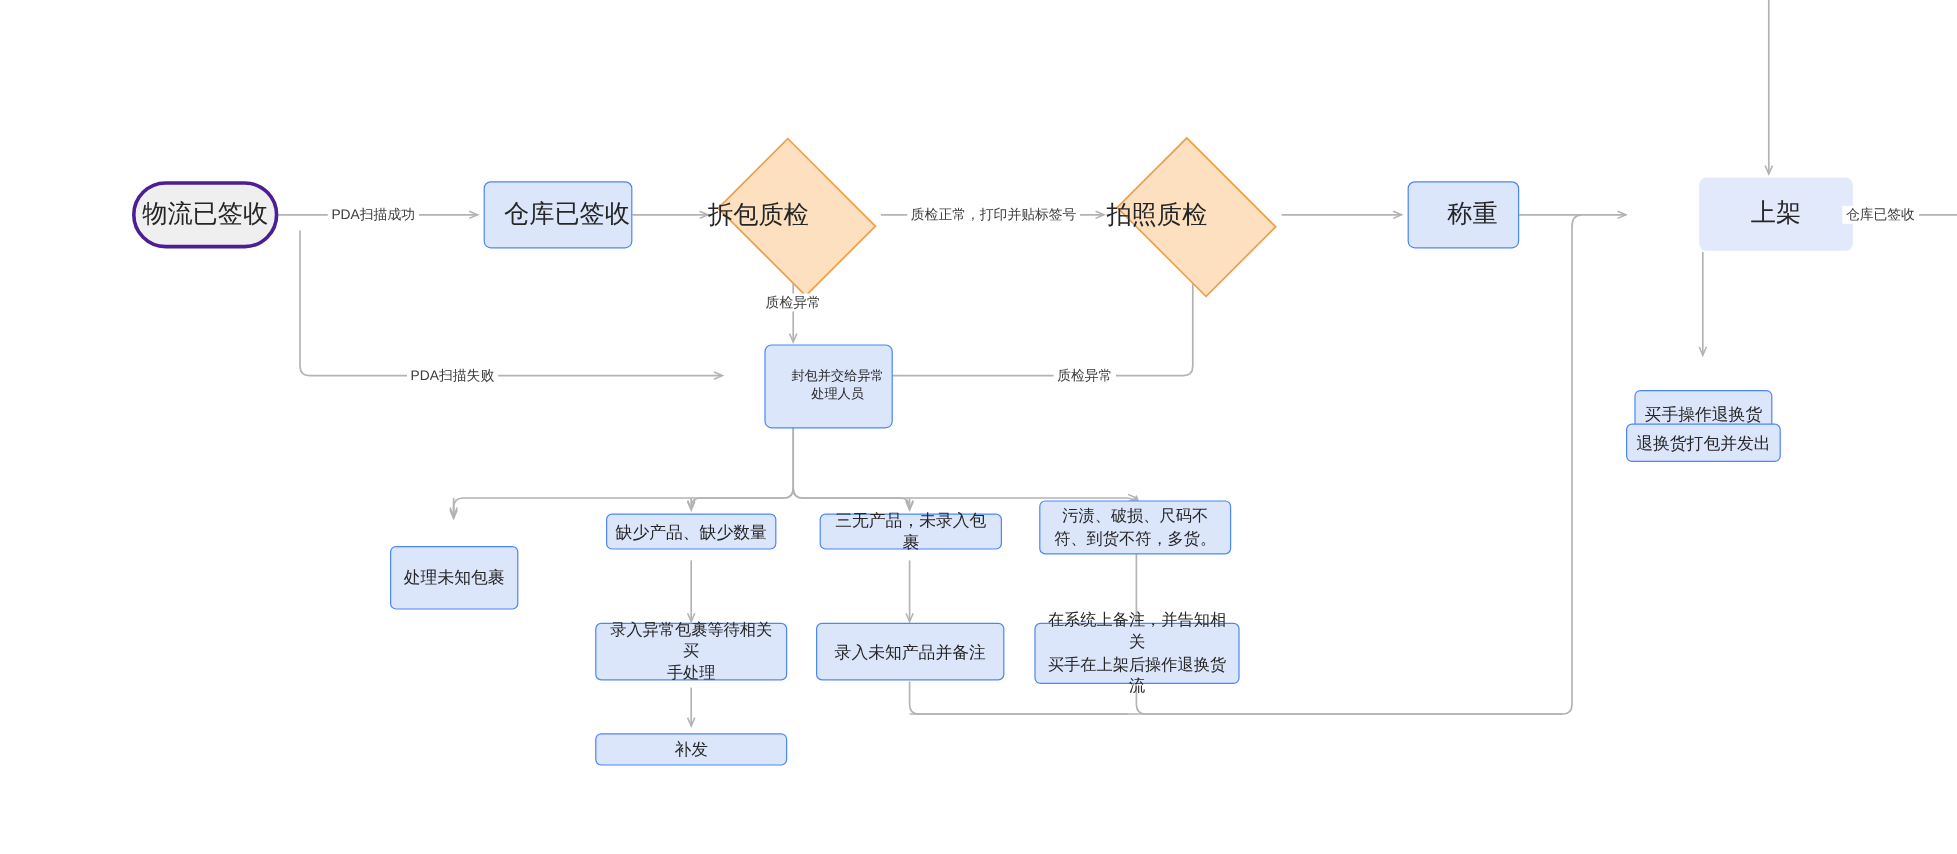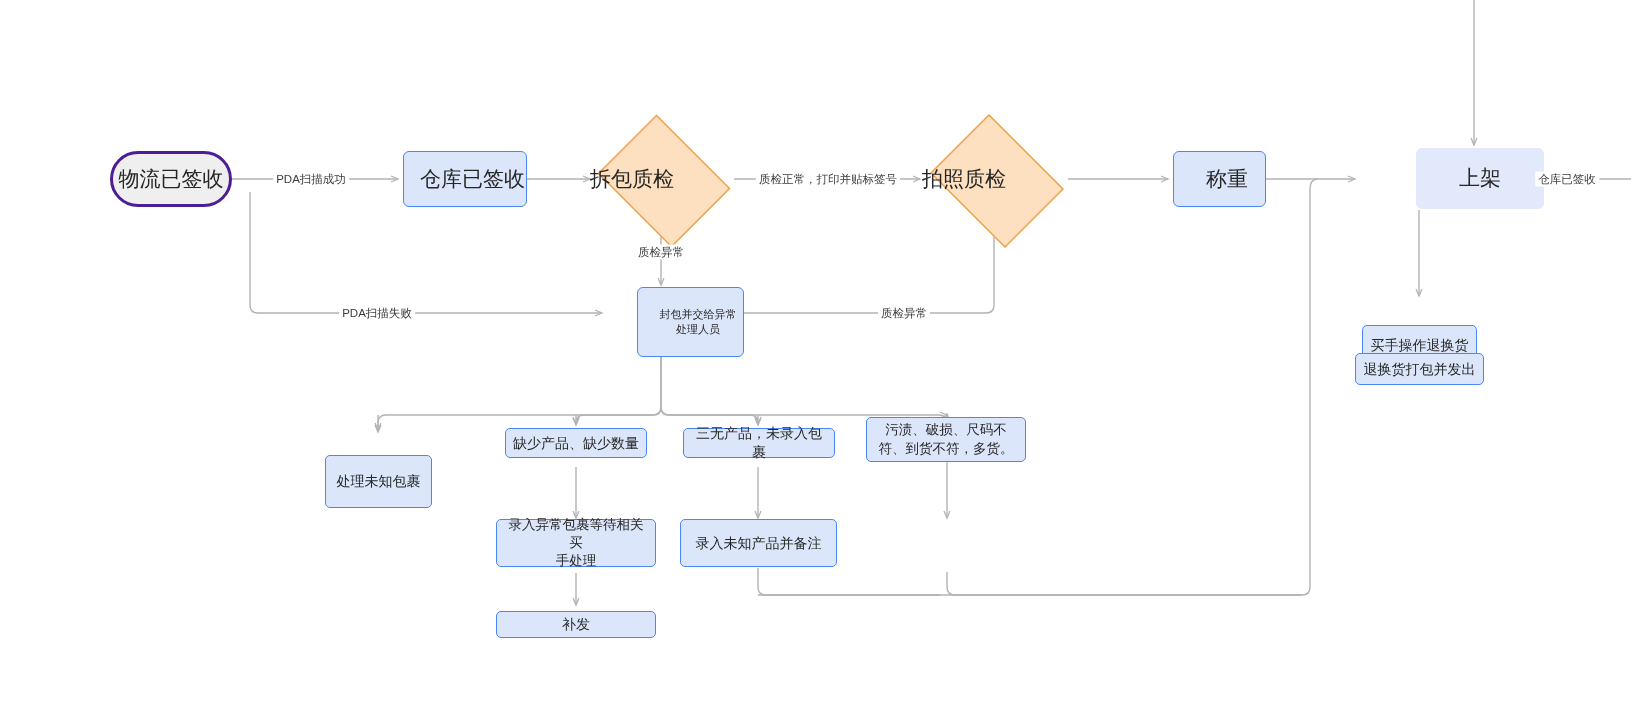--- a/index.html
+++ b/index.html
@@ -143,20 +143,24 @@
 
   <div class="node n-small2" style="left:866px;top:417px;width:160px;height:45px;white-space:pre-line;">
     <span>污渍、破损、尺码不
 符、到货不符，多货。</span>
   </div>
 
   <div class="node n-small" style="left:680px;top:519px;width:157px;height:48px;">
     <span>录入未知产品并备注</span>
   </div>
 
+  <div class="node n-small2" style="left:862px;top:519px;width:171px;height:51px;white-space:pre-line;">
+    <span>在系统上备注，并告知相关
+买手在上架后操作退换货流</span>
+  </div>
 
   <div class="node n-small" style="left:496px;top:611px;width:160px;height:27px;">
     <span>补发</span>
   </div>
 
   <span class="elabel" style="left:311px;top:179px;">PDA扫描成功</span>
   <span class="elabel" style="left:337px;top:313px;margin-left:40px;">PDA扫描失败</span>
   <span class="elabel" style="left:828px;top:179px;">质检正常，打印并贴标签号</span>
   <span class="elabel" style="left:661px;top:252px;">质检异常</span>
   <span class="elabel" style="left:904px;top:313px;">质检异常</span>

